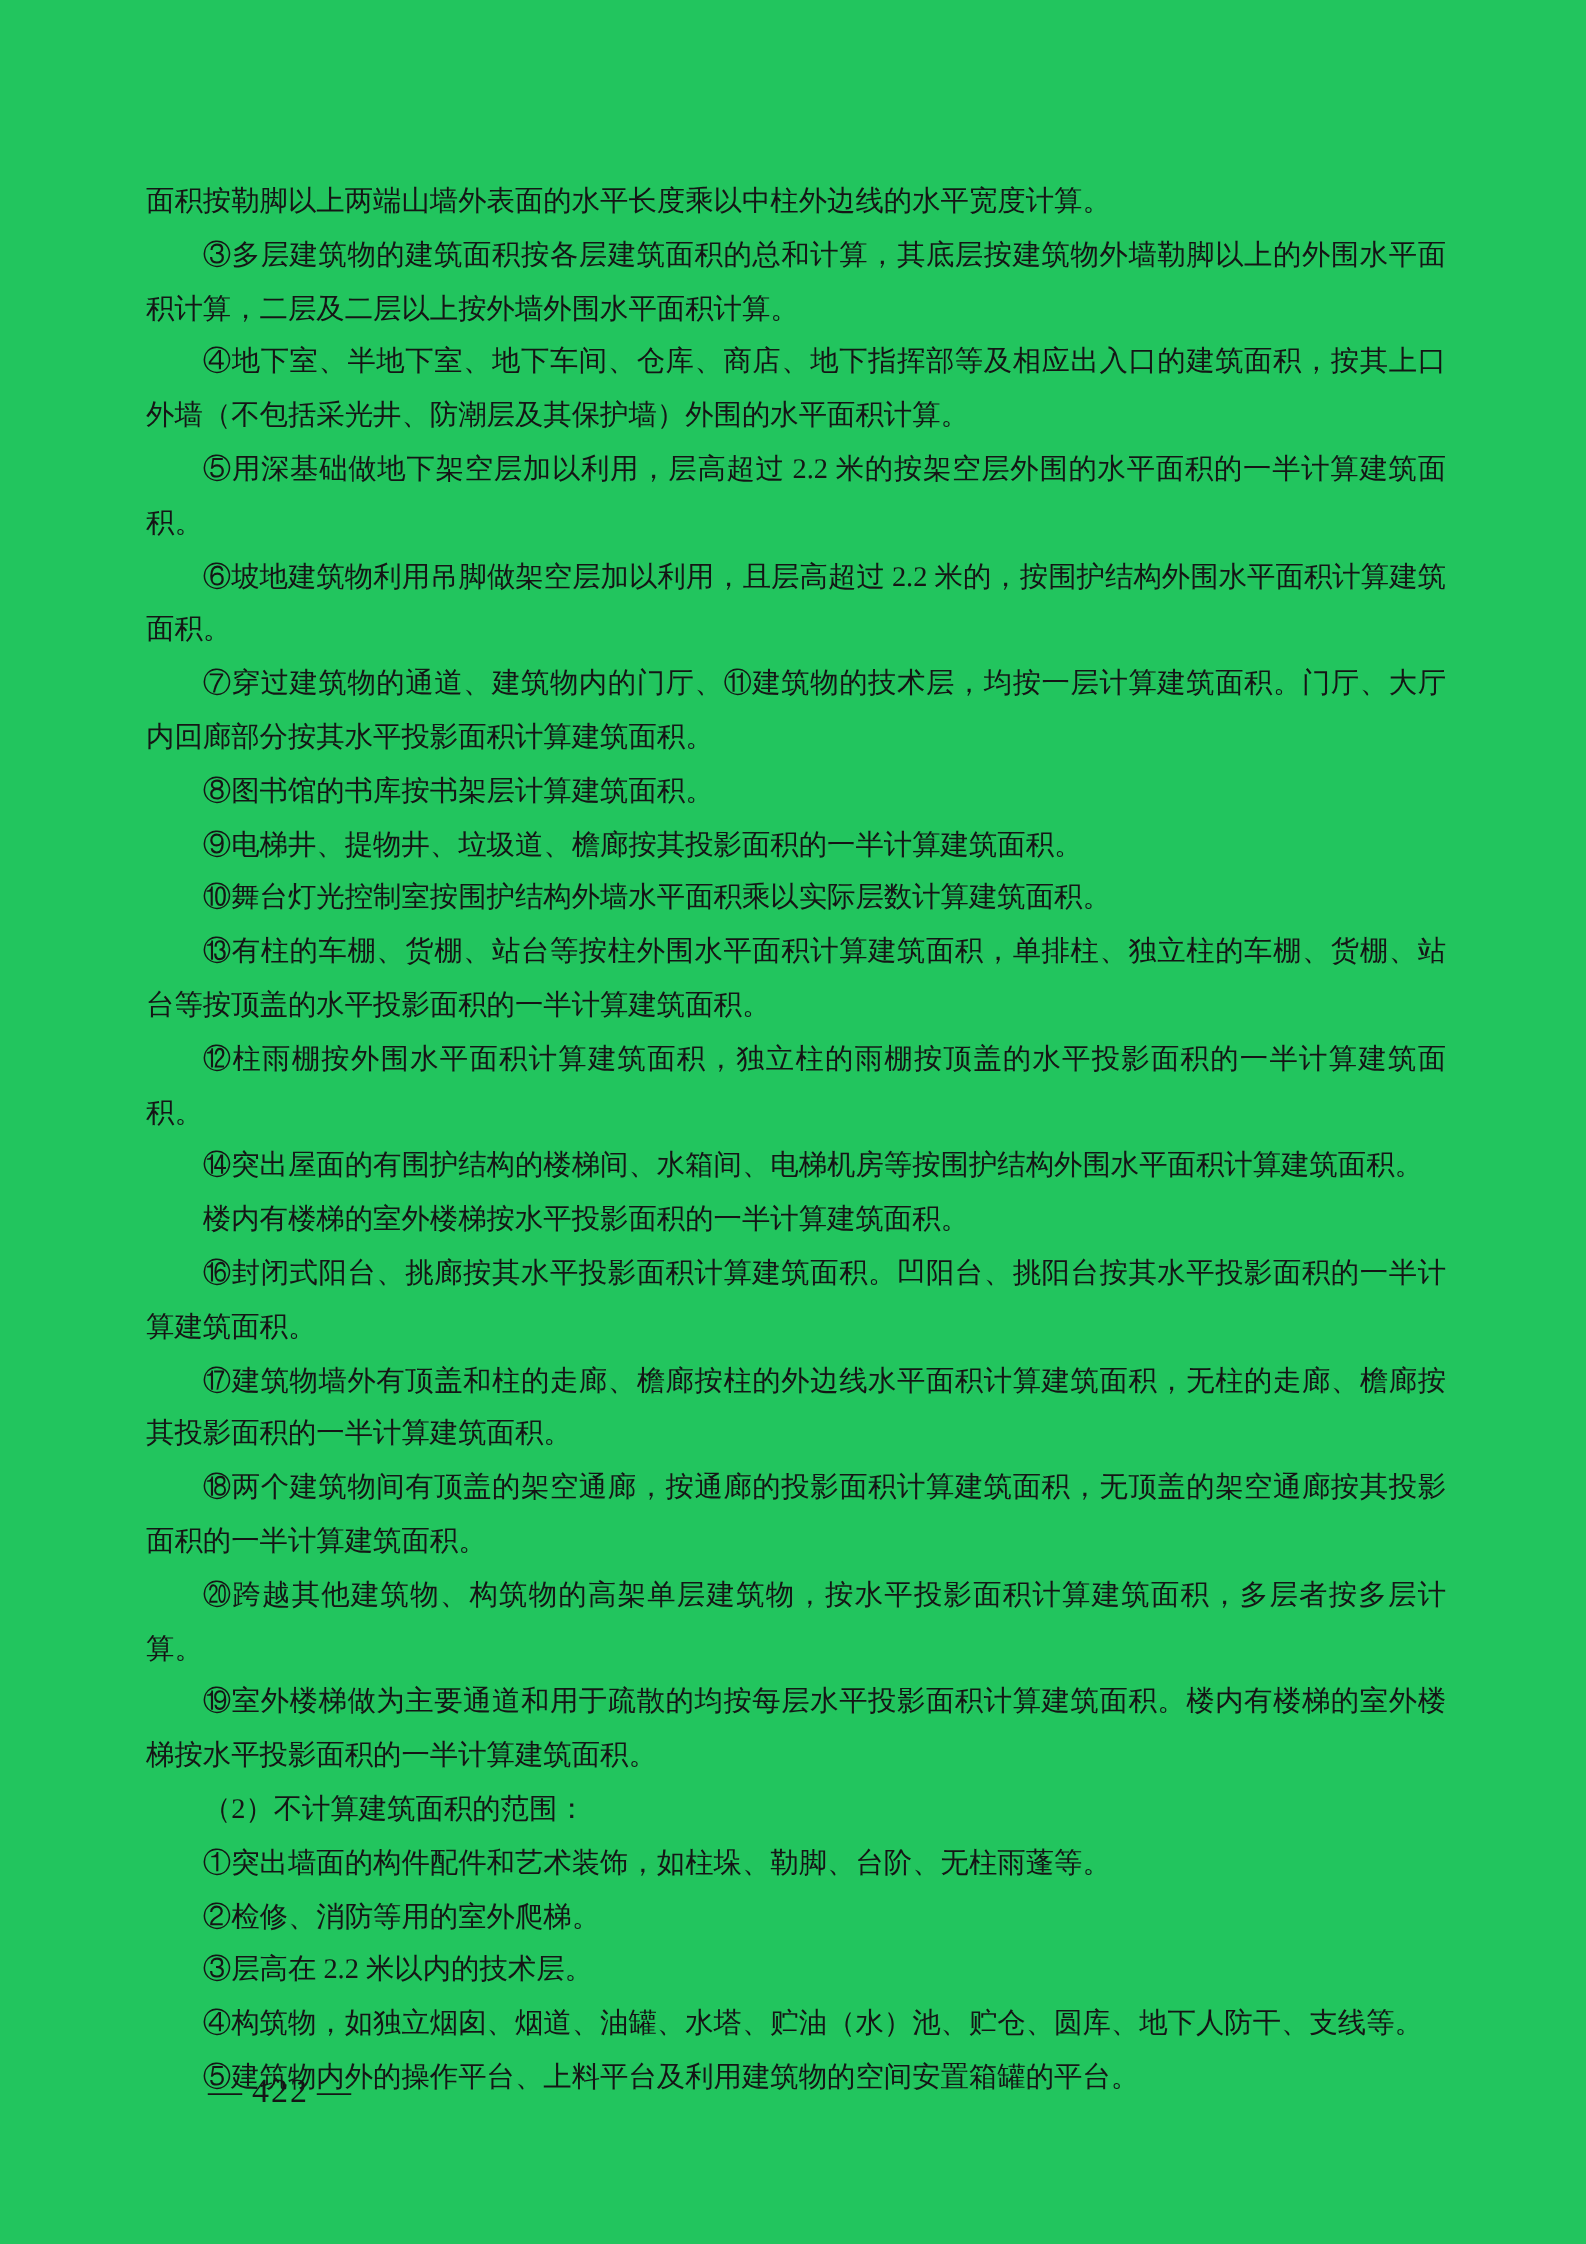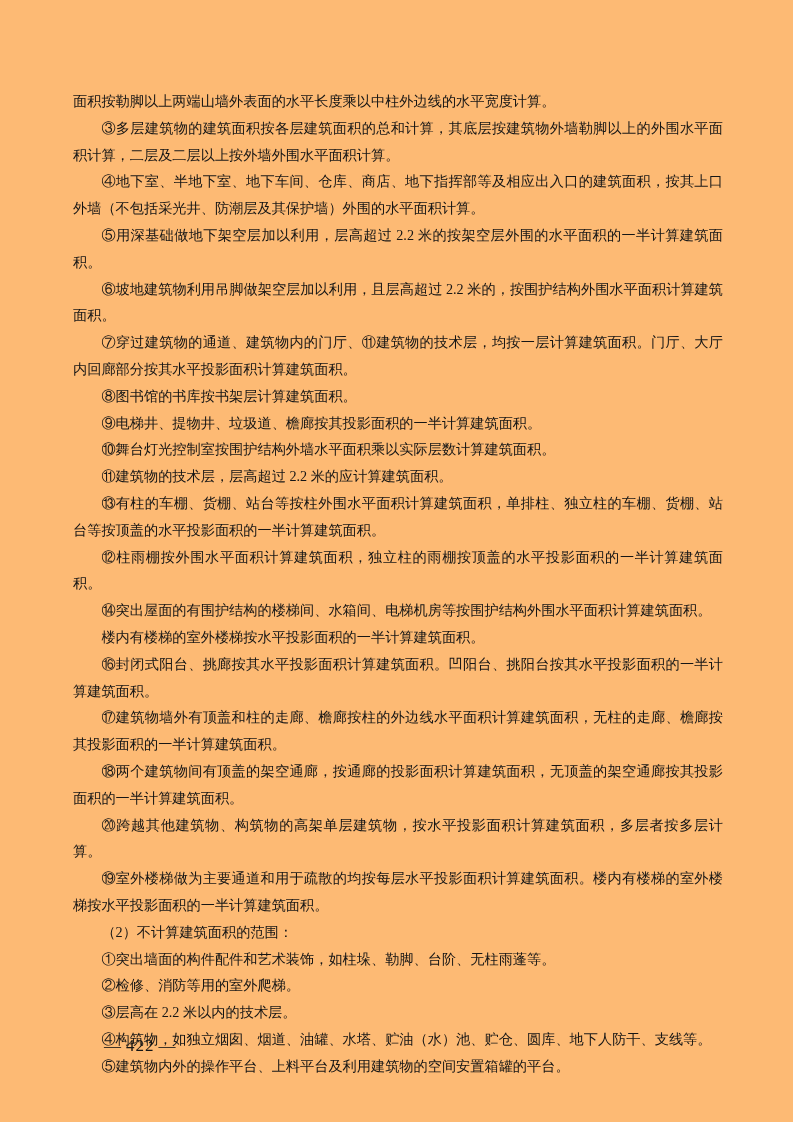--- a/index.html
+++ b/index.html
@@ -4,21 +4,21 @@
 <style>
   html, body {
     margin: 0;
     padding: 0;
     background: #ffffff;
   }
   .page {
     position: relative;
     width: 793px;
     height: 1122px;
-    background: #fdba74;
+    background: #22c55e;
     overflow: hidden;
     font-family: "Liberation Serif", "DejaVu Serif", serif;
     color: #151515;
   }
   .content {
     position: absolute;
     left: 73px;
     top: 88px;
     width: 650px;
   }
@@ -54,21 +54,20 @@
   <div class="content">
       <p>面积按勒脚以上两端山墙外表面的水平长度乘以中柱外边线的水平宽度计算。</p>
       <p class="indent">③多层建筑物的建筑面积按各层建筑面积的总和计算，其底层按建筑物外墙勒脚以上的外围水平面积计算，二层及二层以上按外墙外围水平面积计算。</p>
       <p class="indent">④地下室、半地下室、地下车间、仓库、商店、地下指挥部等及相应出入口的建筑面积，按其上口外墙（不包括采光井、防潮层及其保护墙）外围的水平面积计算。</p>
       <p class="indent">⑤用深基础做地下架空层加以利用，层高超过 2.2 米的按架空层外围的水平面积的一半计算建筑面积。</p>
       <p class="indent">⑥坡地建筑物利用吊脚做架空层加以利用，且层高超过 2.2 米的，按围护结构外围水平面积计算建筑面积。</p>
       <p class="indent">⑦穿过建筑物的通道、建筑物内的门厅、⑪建筑物的技术层，均按一层计算建筑面积。门厅、大厅内回廊部分按其水平投影面积计算建筑面积。</p>
       <p class="indent">⑧图书馆的书库按书架层计算建筑面积。</p>
       <p class="indent">⑨电梯井、提物井、垃圾道、檐廊按其投影面积的一半计算建筑面积。</p>
       <p class="indent">⑩舞台灯光控制室按围护结构外墙水平面积乘以实际层数计算建筑面积。</p>
-      <p class="indent">⑪建筑物的技术层，层高超过 2.2 米的应计算建筑面积。</p>
       <p class="indent">⑬有柱的车棚、货棚、站台等按柱外围水平面积计算建筑面积，单排柱、独立柱的车棚、货棚、站台等按顶盖的水平投影面积的一半计算建筑面积。</p>
       <p class="indent">⑫柱雨棚按外围水平面积计算建筑面积，独立柱的雨棚按顶盖的水平投影面积的一半计算建筑面积。</p>
       <p class="indent">⑭突出屋面的有围护结构的楼梯间、水箱间、电梯机房等按围护结构外围水平面积计算建筑面积。</p>
       <p class="indent">楼内有楼梯的室外楼梯按水平投影面积的一半计算建筑面积。</p>
       <p class="indent">⑯封闭式阳台、挑廊按其水平投影面积计算建筑面积。凹阳台、挑阳台按其水平投影面积的一半计算建筑面积。</p>
       <p class="indent">⑰建筑物墙外有顶盖和柱的走廊、檐廊按柱的外边线水平面积计算建筑面积，无柱的走廊、檐廊按其投影面积的一半计算建筑面积。</p>
       <p class="indent">⑱两个建筑物间有顶盖的架空通廊，按通廊的投影面积计算建筑面积，无顶盖的架空通廊按其投影面积的一半计算建筑面积。</p>
       <p class="indent">⑳跨越其他建筑物、构筑物的高架单层建筑物，按水平投影面积计算建筑面积，多层者按多层计算。</p>
       <p class="indent">⑲室外楼梯做为主要通道和用于疏散的均按每层水平投影面积计算建筑面积。楼内有楼梯的室外楼梯按水平投影面积的一半计算建筑面积。</p>
       <p class="indent">（2）不计算建筑面积的范围：</p>

